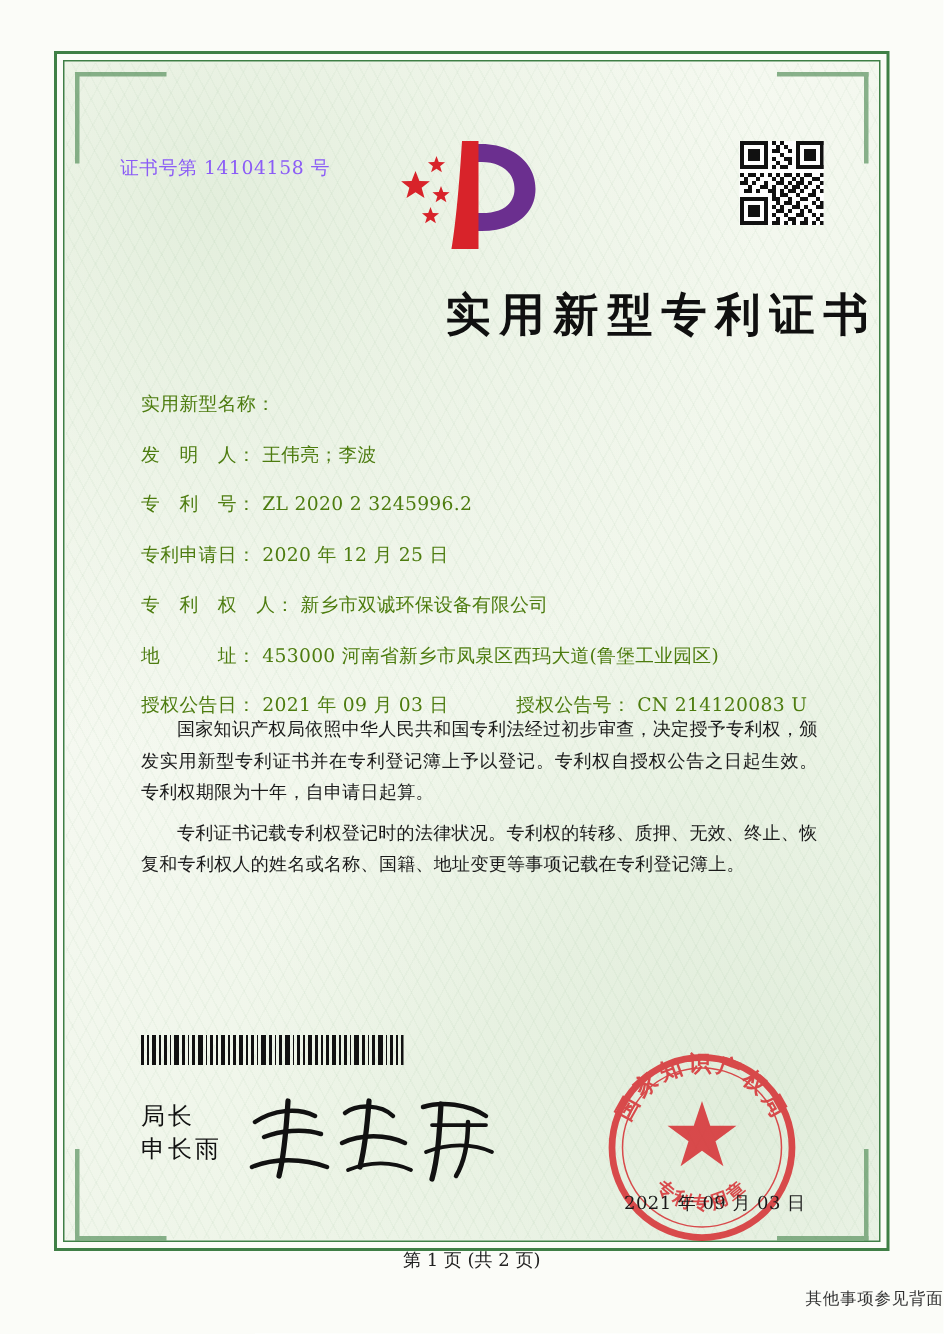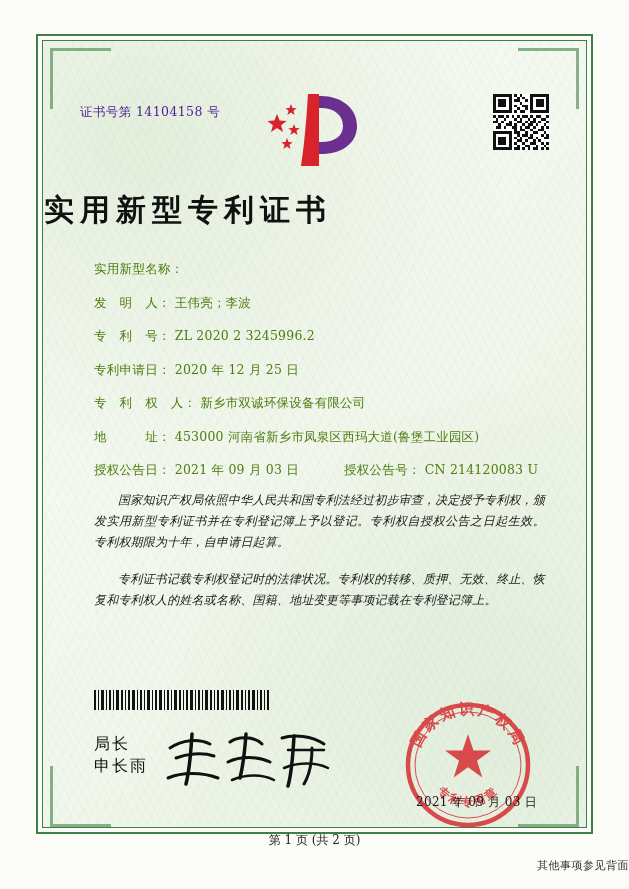--- a/index.html
+++ b/index.html
@@ -79,21 +79,21 @@
     height: 784px;
   }
 
   .cert-number {
     position: absolute;
     left: 36px;
     top: 62px;
     font-family: "DejaVu Serif", serif;
     font-size: 12.5px;
     letter-spacing: .4px;
-    color: #4c1d95;
+    color: #8b5cf6;
   }
 
   
   .qr {
     position: absolute;
     right: 36px;
     top: 52px;
     width: 56px;
     height: 56px;
     background-color: #fff;
@@ -115,21 +115,21 @@
     transform: translateX(-50%);
     width: 108px;
     height: 76px;
   }
 
   .title {
     position: absolute;
     left: 0;
     right: 0;
     top: 148px;
-    text-align: left;
+    text-align: right;
     font-family: "DejaVu Serif", serif;
     font-weight: bold;
     font-size: 30px;
     letter-spacing: 6px;
     color: #101010;
   }
 
   
   .fields {
     position: absolute;
@@ -170,23 +170,22 @@
     right: 40px;
     top: 432px;
     font-family: "DejaVu Serif", serif;
     font-size: 12px;
     line-height: 21px;
     color: #1a1a1a;
     text-align: justify;
     letter-spacing: .2px;
   }
   .body-text p {
-    margin: 16px 0 6px 0;
+    margin: 2px 0 6px 0;
     text-indent: 24px;
-    font-style: italic;
   }
 
   
   .barcode {
     position: absolute;
     left: 50px;
     top: 648px;
     width: 175px;
     height: 20px;
   }

